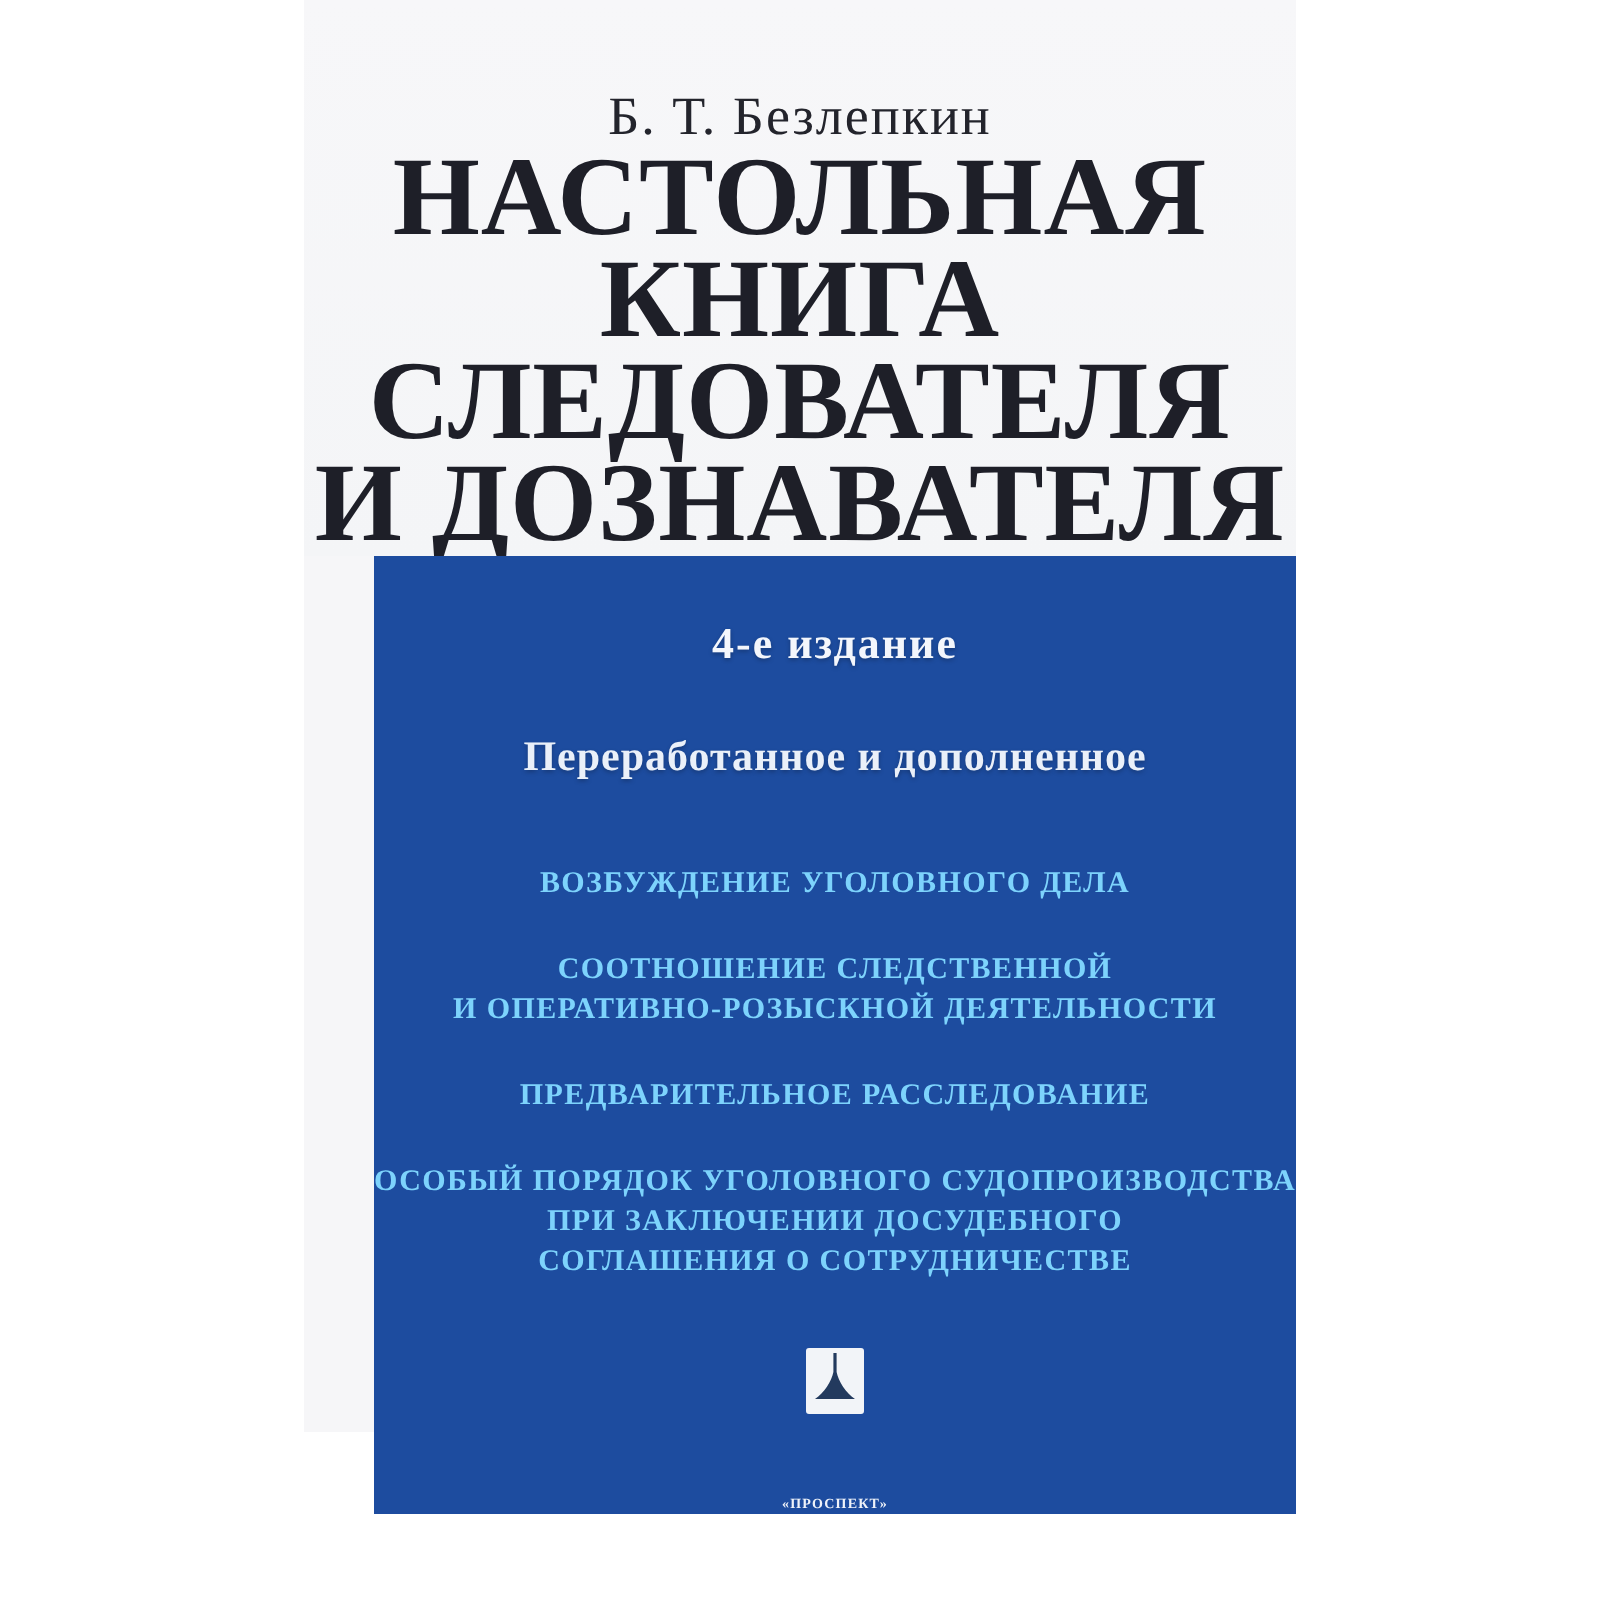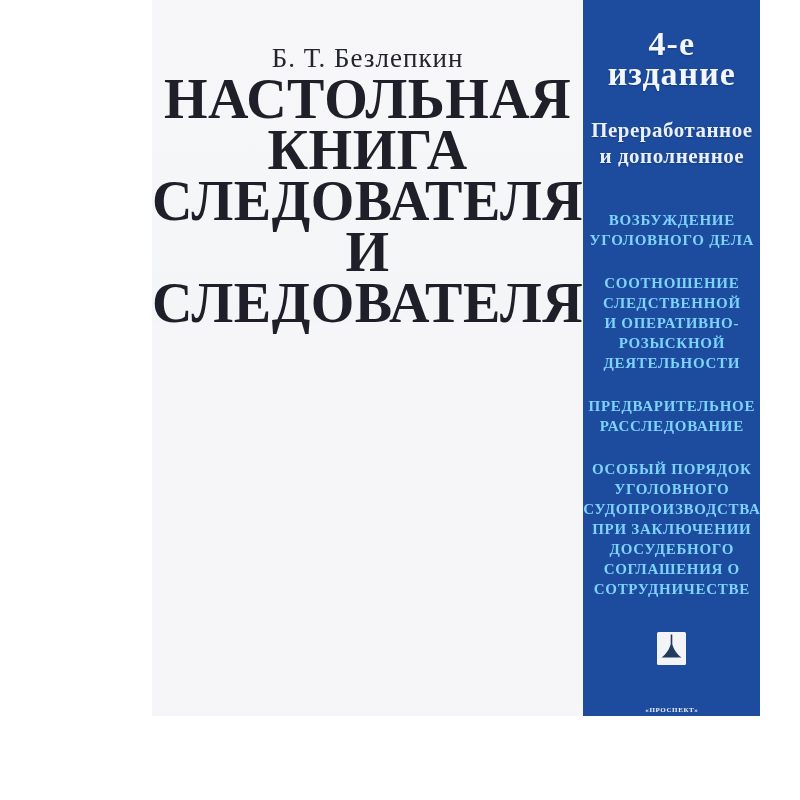--- a/index.html
+++ b/index.html
@@ -13,20 +13,22 @@
     position: relative;
     width: 800px; height: 800px;
     background: #ffffff;
   }
   .cover {
     position: absolute;
     left: 152px; top: 0;
     width: 496px; height: 716px;
     background: #f6f6f8;
     display: flex;
+    flex-direction: column;
+    align-items: flex-end;
   }
   
   .cover-top {
     height: 322px;
     background: linear-gradient(180deg, #f7f7f9 0%, #f4f5f7 100%);
     text-align: center;
   }
   .author {
     padding-top: 42px;
     font-size: 27px;
@@ -48,21 +50,21 @@
     background: #c8d6ea;
   }
   .cover-bottom {
     flex: 1;
     background: #1d4c9f;
     text-align: center;
     color: #eef2f9;
   }
   .edition {
     margin-top: 29px;
-    font-size: 34px;
+    font-size: 22px;
     line-height: 30px;
     font-weight: 700;
     letter-spacing: 1px;
     color: #f3f6fc;
     text-shadow: 0 1px 2px rgba(0,0,0,0.25);
   }
   .edition-note {
     margin-top: 28px;
     font-size: 21px;
     line-height: 26px;
@@ -107,21 +109,21 @@
 <body>
 
 <div class="stage">
   <div class="cover">
 
     <div class="cover-top">
       <div class="author">Б. Т. Безлепкин</div>
       <div class="title">
         <div>НАСТОЛЬНАЯ КНИГА</div>
         <div>СЛЕДОВАТЕЛЯ</div>
-        <div>И СЛЕДОВАТЕЛЯ</div>
+        <div>И ДОЗНАВАТЕЛЯ</div>
       </div>
     </div>
 
     <div class="edge-line"></div>
 
     <div class="cover-bottom">
       <div class="edition">4-е издание</div>
       <div class="edition-note">Переработанное и дополненное</div>
 
       <div class="topics">

